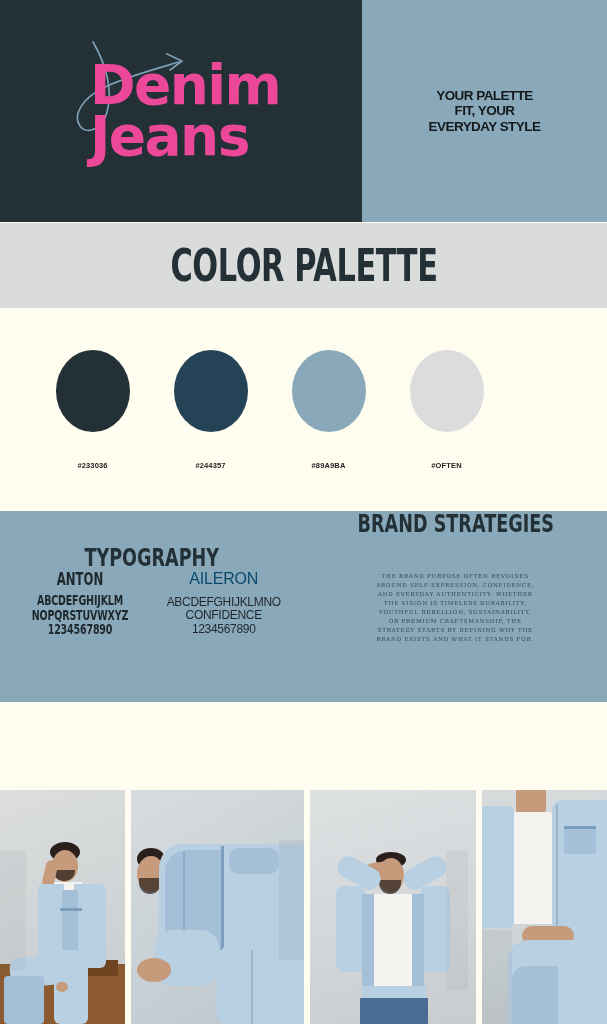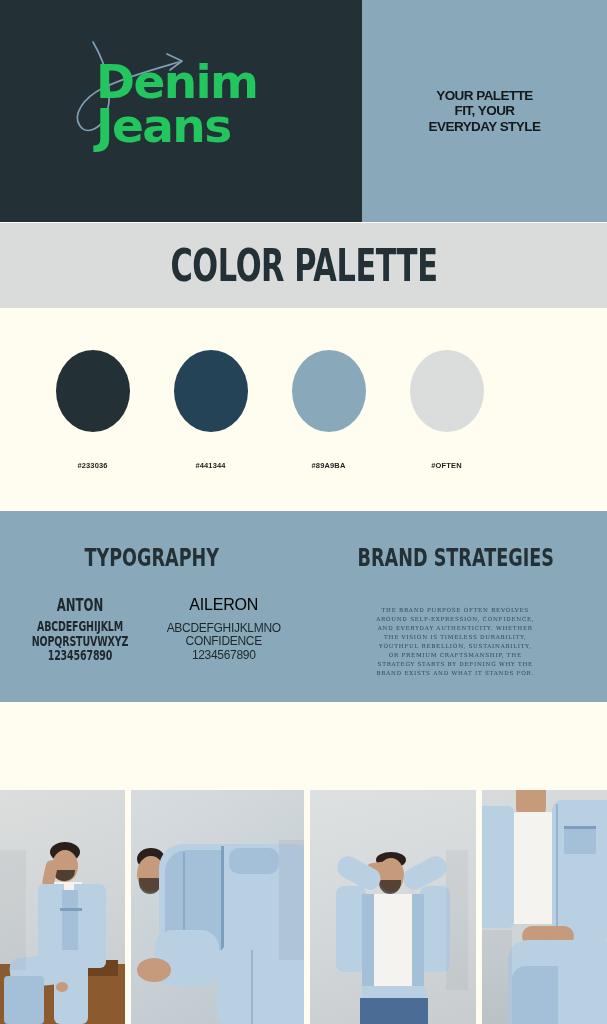--- a/index.html
+++ b/index.html
@@ -15,25 +15,25 @@
   .header { position: absolute; left: 0; top: 0; width: 607px; height: 222px; display: flex; }
   .header-dark {
     width: 362px; height: 222px; background: #233036;
     position: relative; overflow: hidden;
   }
   .logo-wrap {
     position: absolute; left: 68px; top: 38px; width: 230px; height: 122px;
   }
   .swirl { position: absolute; left: -5px; top: -2px; width: 130px; height: 110px; }
   .logo-text {
-    position: absolute; left: 28px; top: 22px;
-    color: #22c55e;
+    position: absolute; left: 22px; top: 22px;
+    color: #ec4899;
     font-family: "DejaVu Sans", sans-serif;
     font-weight: bold;
-    font-size: 47px;
+    font-size: 55px;
     line-height: 0.93;
     letter-spacing: -1.6px;
   }
   .logo-line { display: block; white-space: nowrap; }
   .header-blue {
     flex: 1; height: 222px; background: #89a9ba;
     display: flex; align-items: center; justify-content: center;
   }
   .tagline {
     color: #14191c;
@@ -85,44 +85,44 @@
     letter-spacing: 0.15px;
     color: #222;
   }
 
   
   .midsection {
     position: absolute; left: 0; top: 511px; width: 607px; height: 191px;
     background: #89a9ba; display: flex;
   }
   .typo-col { width: 50%; padding-top: 34px; }
-  .strat-col { width: 50%; padding-top: 34px; }
+  .strat-col { width: 50%; }
   .section-head {
     font-family: "DejaVu Sans", sans-serif;
     font-weight: bold; color: #233036;
     font-size: 22px; text-align: center;
     transform: scaleX(0.80) scaleY(1.16);
     white-space: nowrap;
   }
-  .specimens { display: flex; justify-content: center; gap: 16px; margin-top: 26px; }
+  .specimens { display: flex; justify-content: center; gap: 16px; }
   .spec { text-align: center; width: 128px; }
   .spec-name-anton {
     font-family: "DejaVu Sans", sans-serif; font-weight: bold;
     color: #1e272c; font-size: 15px;
     transform: scaleX(0.78) scaleY(1.16); letter-spacing: 0px;
   }
   .spec-glyphs-anton {
     font-family: "DejaVu Sans", sans-serif; font-weight: bold;
     color: #1e272c; font-size: 12.5px; line-height: 1.05;
     transform: scaleX(0.76) scaleY(1.12); margin-top: 7px;
     letter-spacing: -0.2px;
   }
   .spec-name-aileron {
     font-family: "Liberation Sans", sans-serif; font-weight: normal;
-    color: #000000; font-size: 16px; letter-spacing: -0.2px;
+    color: #0c4a6e; font-size: 16px; letter-spacing: -0.2px;
   }
   .spec-glyphs-aileron {
     font-family: "Liberation Sans", sans-serif; font-weight: normal;
     color: #1e272c; font-size: 12px; line-height: 1.12;
     margin-top: 8px; letter-spacing: -0.3px;
   }
   .spec-glyphs-anton span, .spec-glyphs-aileron span { display: block; }
   .strat-body {
     margin: 36px auto 0 auto; width: 160px;
     font-family: "DejaVu Serif", serif;
@@ -187,21 +187,21 @@
   </div>
 
   <div class="palette">
     <div class="swatch-row">
       <div class="swatch">
         <div class="swatch-dot" id="dot0" style="background: rgb(35, 48, 54);"></div>
         <div class="swatch-hex">#233036</div>
       </div>
       <div class="swatch">
         <div class="swatch-dot" id="dot1" style="background: rgb(36, 67, 87);"></div>
-        <div class="swatch-hex">#441344</div>
+        <div class="swatch-hex">#244357</div>
       </div>
       <div class="swatch">
         <div class="swatch-dot" id="dot2" style="background: rgb(137, 169, 186);"></div>
         <div class="swatch-hex">#89A9BA</div>
       </div>
       <div class="swatch">
         <div class="swatch-dot" id="dot3" style="background: rgb(219, 220, 220);"></div>
         <div class="swatch-hex">#OFTEN</div>
       </div>
     </div>

